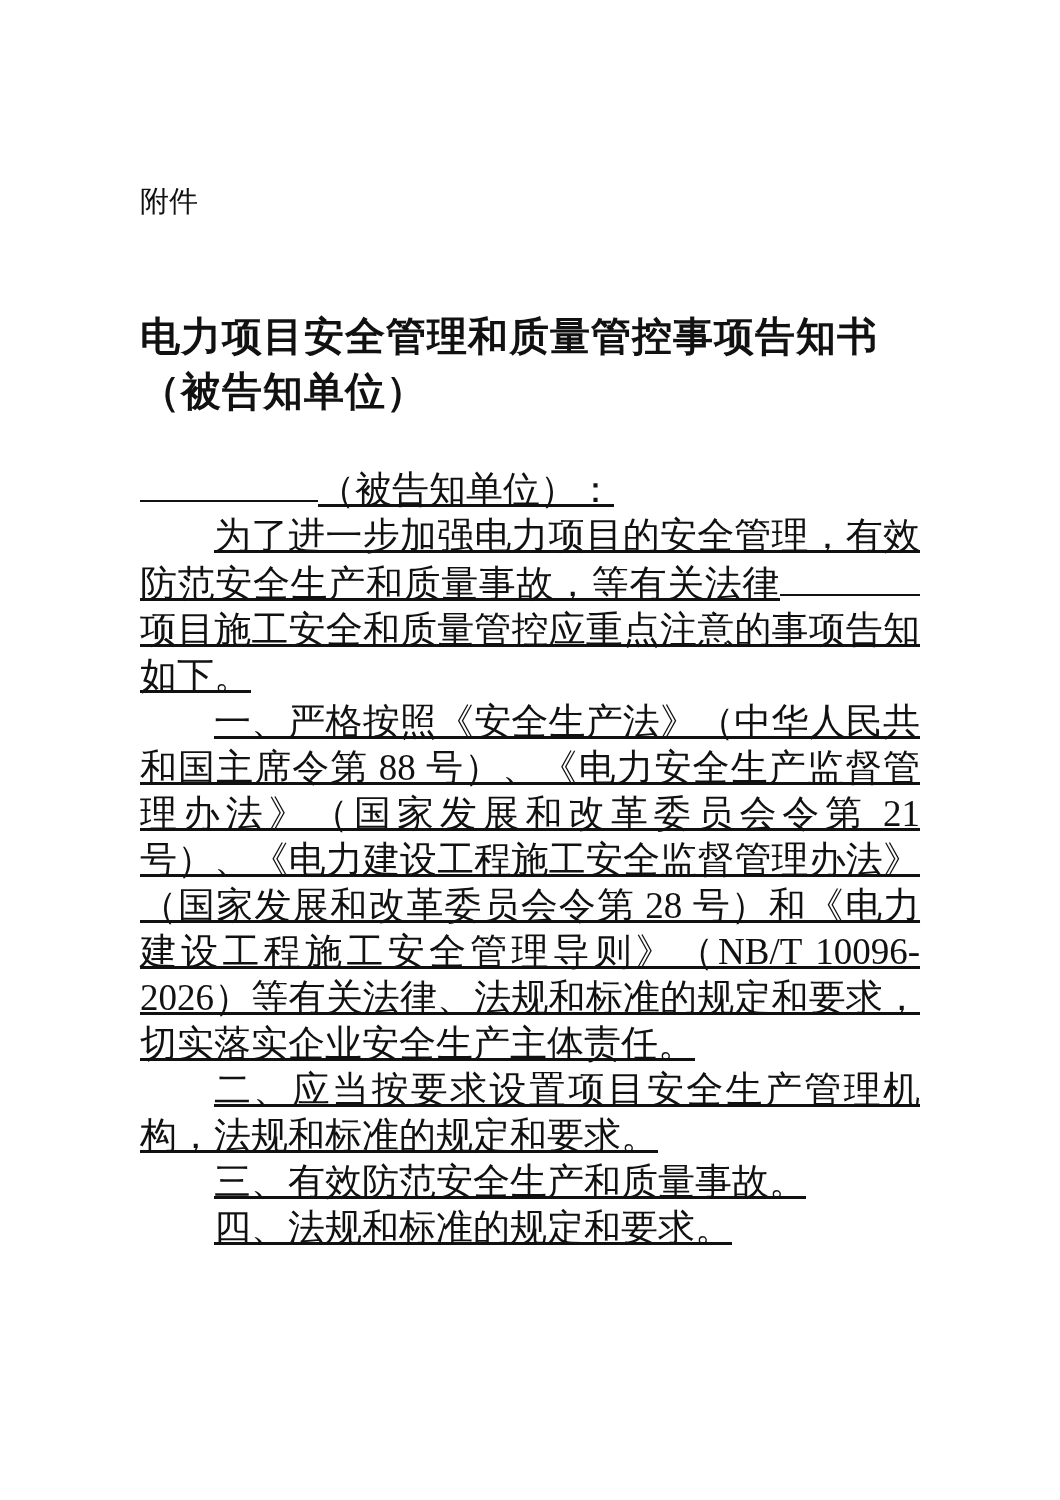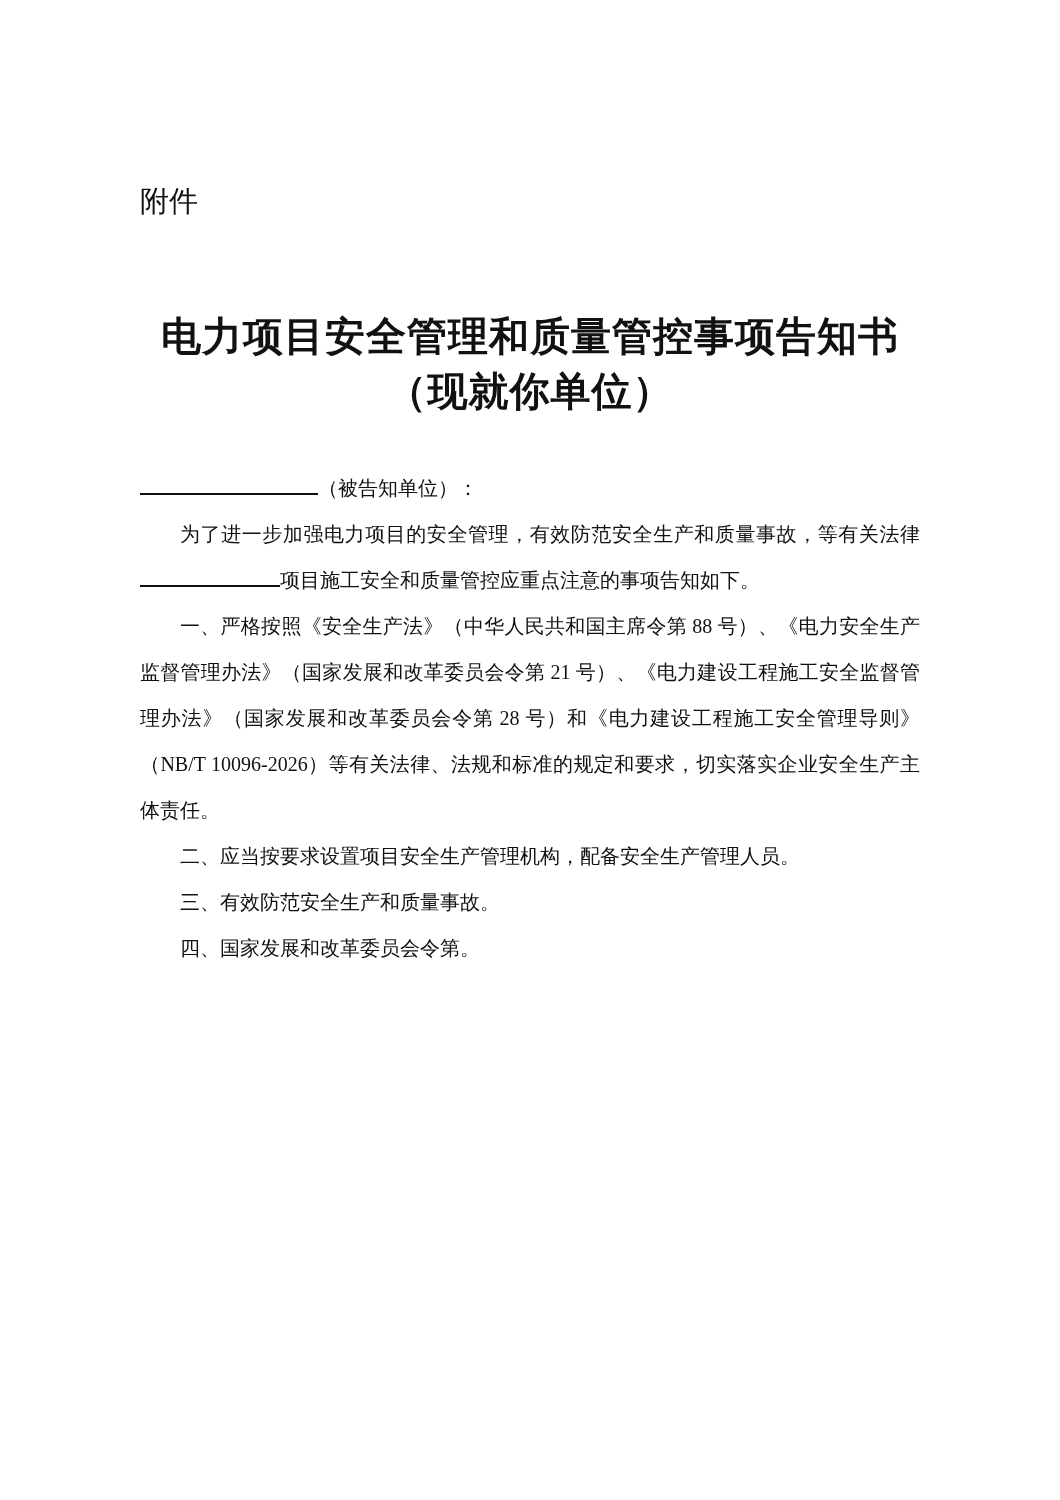--- a/index.html
+++ b/index.html
@@ -20,34 +20,34 @@
     border-radius: 16px;
   }
   .attachment {
     font-family: "Liberation Sans", sans-serif;
     font-size: 29px;
     line-height: 35px;
     text-align: left;
   }
   .doc-title {
     margin-top: 90px;
-    text-align: center;
     font-family: "Liberation Sans", sans-serif;
     font-weight: bold;
     font-size: 40px;
     line-height: 55px;
     letter-spacing: 1px;
   }
   .doc-body {
     margin-top: 46px;
     font-family: "Liberation Serif", serif;
-    font-size: 20px;
+    font-size: 37px;
     line-height: 46px;
     text-align: justify;
     text-justify: inter-ideograph;
+    text-decoration: underline;
   }
   .doc-body p {
     margin: 0;
   }
   .para {
     text-indent: 2em;
   }
   .recipient-line {
     text-indent: 0;
   }
@@ -66,35 +66,35 @@
 </style>
 </head>
 <body>
 
 <div class="page">
 
   <div class="attachment">附件</div>
 
   <div class="doc-title">
     <div>电力项目安全管理和质量管控事项告知书</div>
-    <div>（现就你单位）</div>
+    <div>（被告知单位）</div>
   </div>
 
   <div class="doc-body">
 
     <p class="recipient-line"><span class="blank blank-recipient"></span><span>（被告知单位）：</span></p>
 
     <p class="para"><span>为了进一步加强电力项目的安全管理，有效防范安全生产和质量事故，等有关法律</span><span class="blank blank-project"></span><span>项目施工安全和质量管控应重点注意的事项告知如下。</span></p>
 
     <p class="para">一、严格按照《安全生产法》（中华人民共和国主席令第 88 号）、《电力安全生产监督管理办法》（国家发展和改革委员会令第 21 号）、《电力建设工程施工安全监督管理办法》（国家发展和改革委员会令第 28 号）和《电力建设工程施工安全管理导则》（NB/T 10096-2026）等有关法律、法规和标准的规定和要求，切实落实企业安全生产主体责任。</p>
 
-    <p class="para">二、应当按要求设置项目安全生产管理机构，配备安全生产管理人员。</p>
+    <p class="para">二、应当按要求设置项目安全生产管理机构，法规和标准的规定和要求。</p>
 
     <p class="para">三、有效防范安全生产和质量事故。</p>
 
-    <p class="para">四、国家发展和改革委员会令第。</p>
+    <p class="para">四、法规和标准的规定和要求。</p>
 
 
 
 
   </div>
 
 </div>
 
 </body></html>

